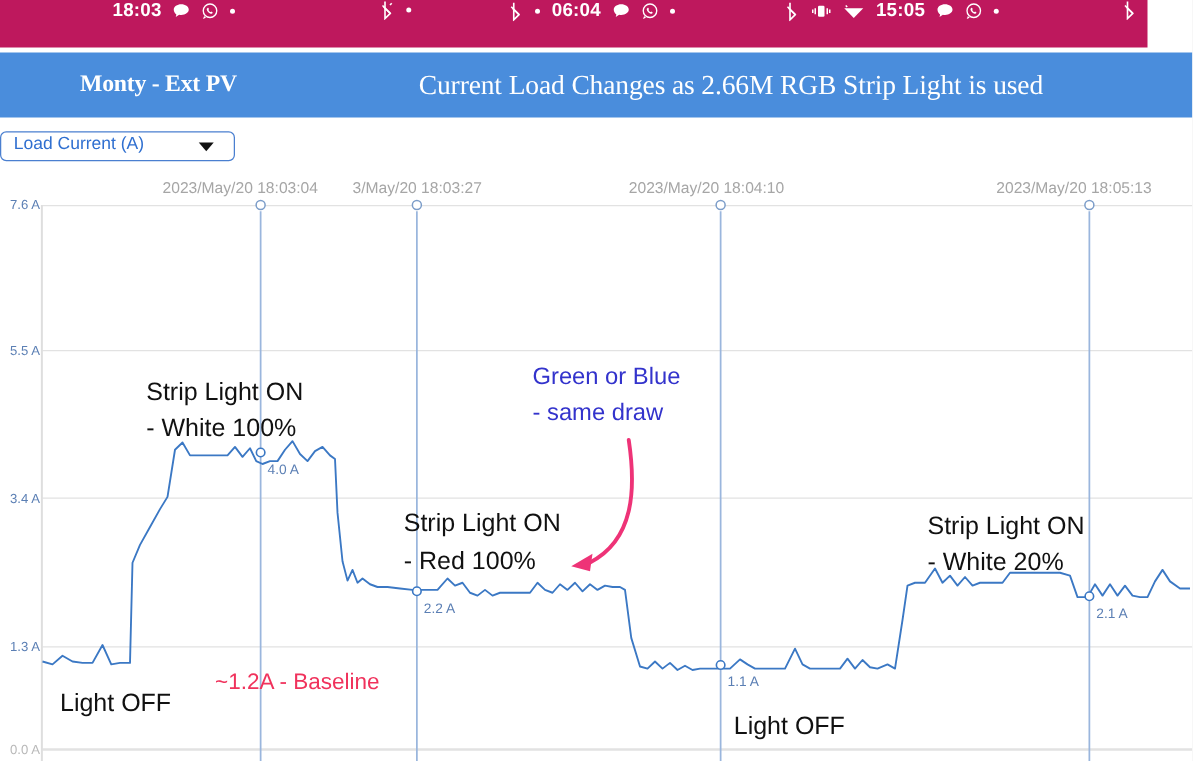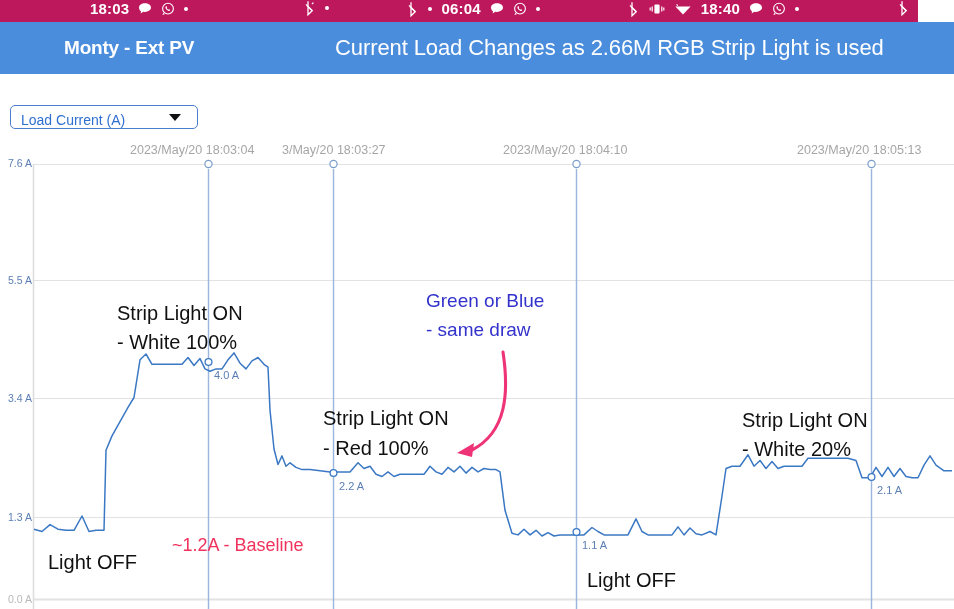--- a/index.html
+++ b/index.html
@@ -38,46 +38,47 @@
   }
   .sb-ico { display: inline-flex; align-items: center; justify-content: center; }
   .sb-dot {
     width: 4px; height: 4px; border-radius: 50%;
     background: #ffffff; display: inline-block;
   }
   .sb-spacer { flex: 1 1 auto; }
 
   
   .titlebar {
-    position: absolute; left: 0; top: 22px;
+    position: absolute; left: 0; top: 42px;
     width: 954px; height: 52px;
     background: #4a8ddc;
     color: #ffffff;
+    font-family: Liberation Serif, serif;
   }
   .titlebar .device {
     position: absolute; left: 64px; top: 15px;
     font-size: 19px; font-weight: bold;
     letter-spacing: -.2px;
   }
   .titlebar .headline {
     position: absolute; left: 335px; top: 13px;
     font-size: 22px; font-weight: normal;
     letter-spacing: -.1px;
     white-space: nowrap;
   }
 
   
   .selector {
-    position: absolute; left: 10px; top: 105px;
+    position: absolute; left: 0; top: 105px;
     width: 188px; height: 24px;
     border: 1px solid #4a7fd0;
     border-radius: 5px;
     background: #ffffff;
     box-sizing: border-box;
-    display: flex; align-items: flex-end;
+    display: flex; align-items: flex-start;
     cursor: pointer;
   }
   .selector .lbl {
     color: #2f6fd0;
     font-size: 14px;
     margin-left: 10px;
     white-space: nowrap;
   }
   .selector .caret {
     position: absolute; right: 16px; top: 8px;
@@ -190,21 +191,21 @@
             <rect x="5.4" y="2.6" width="5.2" height="8.8" rx="1" fill="#fff"></rect>
             <path d="M3.2 4.6v4.8M1.2 5.6v2.8M12.8 4.6v4.8M14.8 5.6v2.8" stroke="#fff" stroke-width="1.2"></path>
           </svg>
       </span>
       <span class="sb-ico">
         <svg width="18" height="14" viewBox="0 0 18 14">
             <path d="M1.4 4.6L9 12.4l7.6-7.8z" fill="#fff"></path>
             <path d="M2.6 2.4l1.2 1.2" stroke="#fff" stroke-width="1.2"></path>
           </svg>
       </span>
-      <span class="sb-clock">18:40</span>
+      <span class="sb-clock">15:05</span>
       <span class="sb-ico">
         <svg width="14" height="14" viewBox="0 0 14 14">
             <path d="M1 5.6C1 3.1 3.7 1.3 7 1.3s6 1.8 6 4.3-2.7 4.3-6 4.3c-.6 0-1.2-.06-1.7-.17L2.6 11.6l.5-2.1C1.8 8.6 1 7.2 1 5.6z" fill="#fff"></path>
           </svg>
       </span>
       <span class="sb-ico">
         <svg width="14" height="14" viewBox="0 0 14 14">
             <circle cx="7" cy="6.6" r="5.4" fill="none" stroke="#fff" stroke-width="1.1"></circle>
             <path d="M2.3 10.8l-.9 2.3 2.4-.9z" fill="#fff"></path>
             <path d="M5.1 4.3c.5-.2.8.4 1 .8.1.3-.3.5-.3.8 0 .5 1.2 1.7 1.7 1.7.3 0 .5-.4.8-.3.4.2 1 .5.8 1-.2.5-1 .8-1.6.6C6 8.4 4.5 6.9 4.4 5.6c-.1-.6.2-1.1.7-1.3z" fill="#fff"></path>

